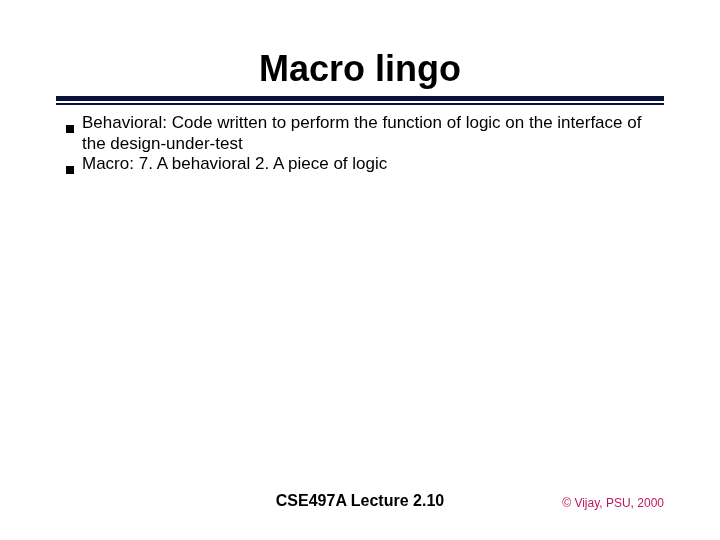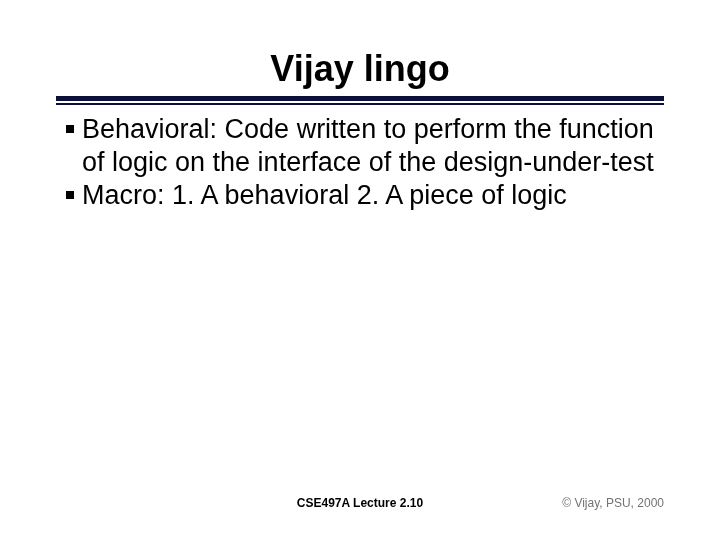--- a/index.html
+++ b/index.html
@@ -28,57 +28,57 @@
     display: flex;
     align-items: flex-start;
   }
   .bullet {
     display: inline-block;
     width: 8px; height: 8px; background: #000;
     margin: 12px 8px 0 6px;
     flex: 0 0 auto;
   }
   .text {
-    font-size: 27px;
+    font-size: 17px;
     line-height: 1.22;
     color: #000;
   }
   .footer-center {
     position: absolute;
     bottom: 30px;
     left: 0; right: 0;
     text-align: center;
-    font-size: 12px;
+    font-size: 16px;
     font-weight: bold;
     color: #000;
   }
   .footer-right {
     position: absolute;
     bottom: 30px;
     right: 56px;
     font-size: 12px;
-    color: #737373;
+    color: #be185d;
   }
 </style>
 </head>
 <body>
 
 <div class="slide">
-  <h1 class="title">Vijay lingo</h1>
+  <h1 class="title">Macro lingo</h1>
   <div class="rule"></div>
   <div class="rule-thin"></div>
 
   <div class="content">
     <ul class="items">
       <li class="item">
         <span class="bullet"></span>
         <span class="text">Behavioral: Code written to perform the function of logic on the interface of the design-under-test</span>
       </li>
       <li class="item">
         <span class="bullet"></span>
-        <span class="text">Macro: 1. A behavioral  2. A piece of logic</span>
+        <span class="text">Macro: 7. A behavioral  2. A piece of logic</span>
       </li>
     </ul>
   </div>
 
   <div class="footer-center">CSE497A Lecture 2.10</div>
   <div class="footer-right">© Vijay, PSU, 2000</div>
 </div>
 
 </body></html>

